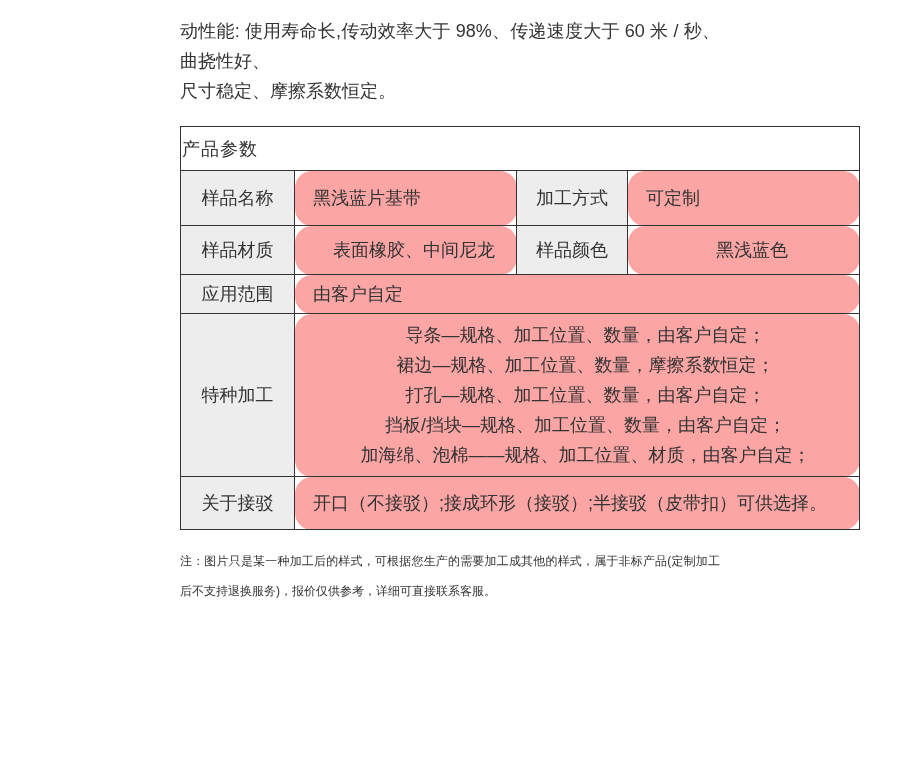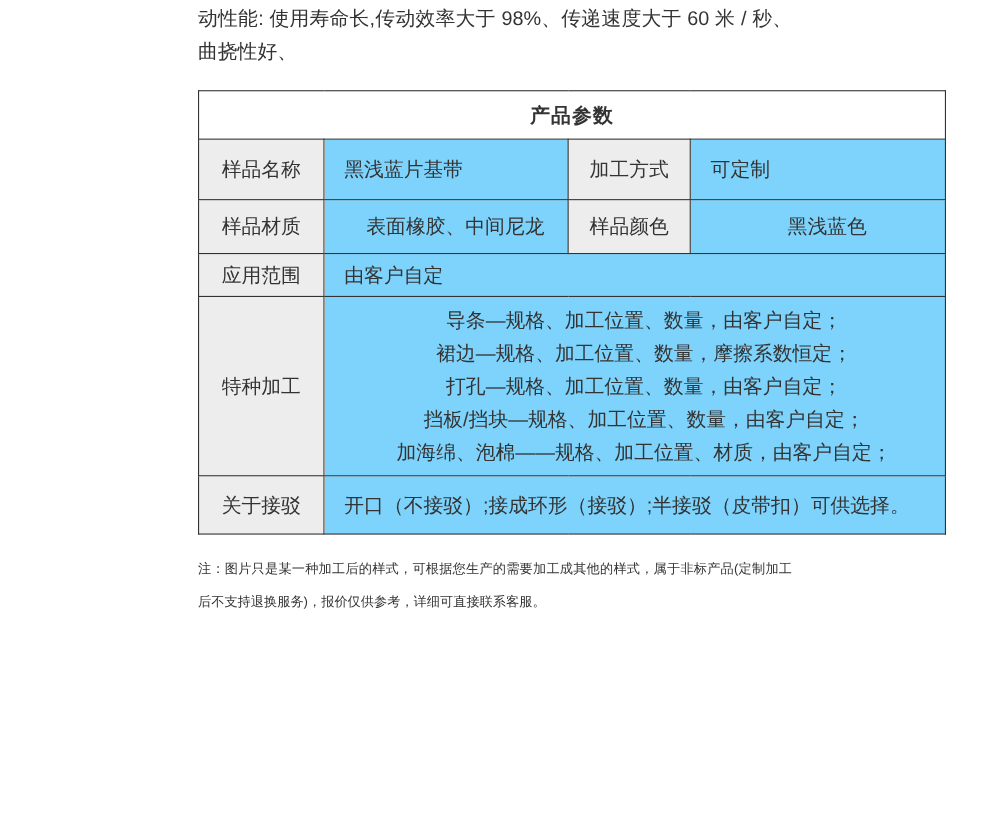--- a/index.html
+++ b/index.html
@@ -10,21 +10,21 @@
   body {
     width: 900px;
     height: 758px;
     font-family: "Liberation Sans", sans-serif;
     color: #333333;
     overflow: hidden;
   }
   .content {
     width: 540px;
     margin: 0 auto;
-    padding-top: 2px;
+    padding-top: 16px;
   }
   .para {
     margin: 0;
     font-size: 18px;
     line-height: 30px;
     color: #333333;
     text-align: justify;
   }
   .para.indent {
     text-indent: 2em;
@@ -38,33 +38,33 @@
   table.params td {
     border: 1px solid #333333;
     font-size: 18px;
     color: #333333;
     vertical-align: middle;
     box-sizing: border-box;
     overflow: hidden;
   }
   td.tbl-title {
     font-size: 26px;
-    font-weight: bold;
+    font-weight: normal;
     letter-spacing: 1px;
-    text-align: center;
     height: 44px;
     color: #333333;
   }
   td.hd {
     background: #ededed;
     text-align: center;
   }
   td.val {
     padding-left: 18px;
-    background: #7dd3fc;
+    background: #fca5a5;
+    border-radius: 17px;
   }
   tr.r1 td { height: 55px; margin-top: 32px; }
   tr.r2 td { height: 49px; text-align: center; }
   tr.r3 td { height: 68px; }
   tr.r4 td { height: 39px; }
   tr.r5 td { height: 160px; }
   tr.r6 td { height: 53px; }
   .multi {
     padding: 5px 0;
   }
@@ -78,21 +78,21 @@
     line-height: 30px;
     color: #333333;
     text-align: justify;
   }
 </style>
 </head>
 <body>
 
 <div class="content">
 
-  <p class="para"><span>动性能: 使用寿命长,传动效率大于 98%、传递速度大于 60 米 / 秒、曲挠性好、</span><br></p>
+  <p class="para"><span>动性能: 使用寿命长,传动效率大于 98%、传递速度大于 60 米 / 秒、曲挠性好、</span><br><span>尺寸稳定、摩擦系数恒定。</span></p>
 
 
   <table class="params">
     <colgroup>
       <col style="width:114px">
       <col style="width:222px">
       <col style="width:111px">
       <col style="width:232px">
     </colgroup>
     <tbody>

